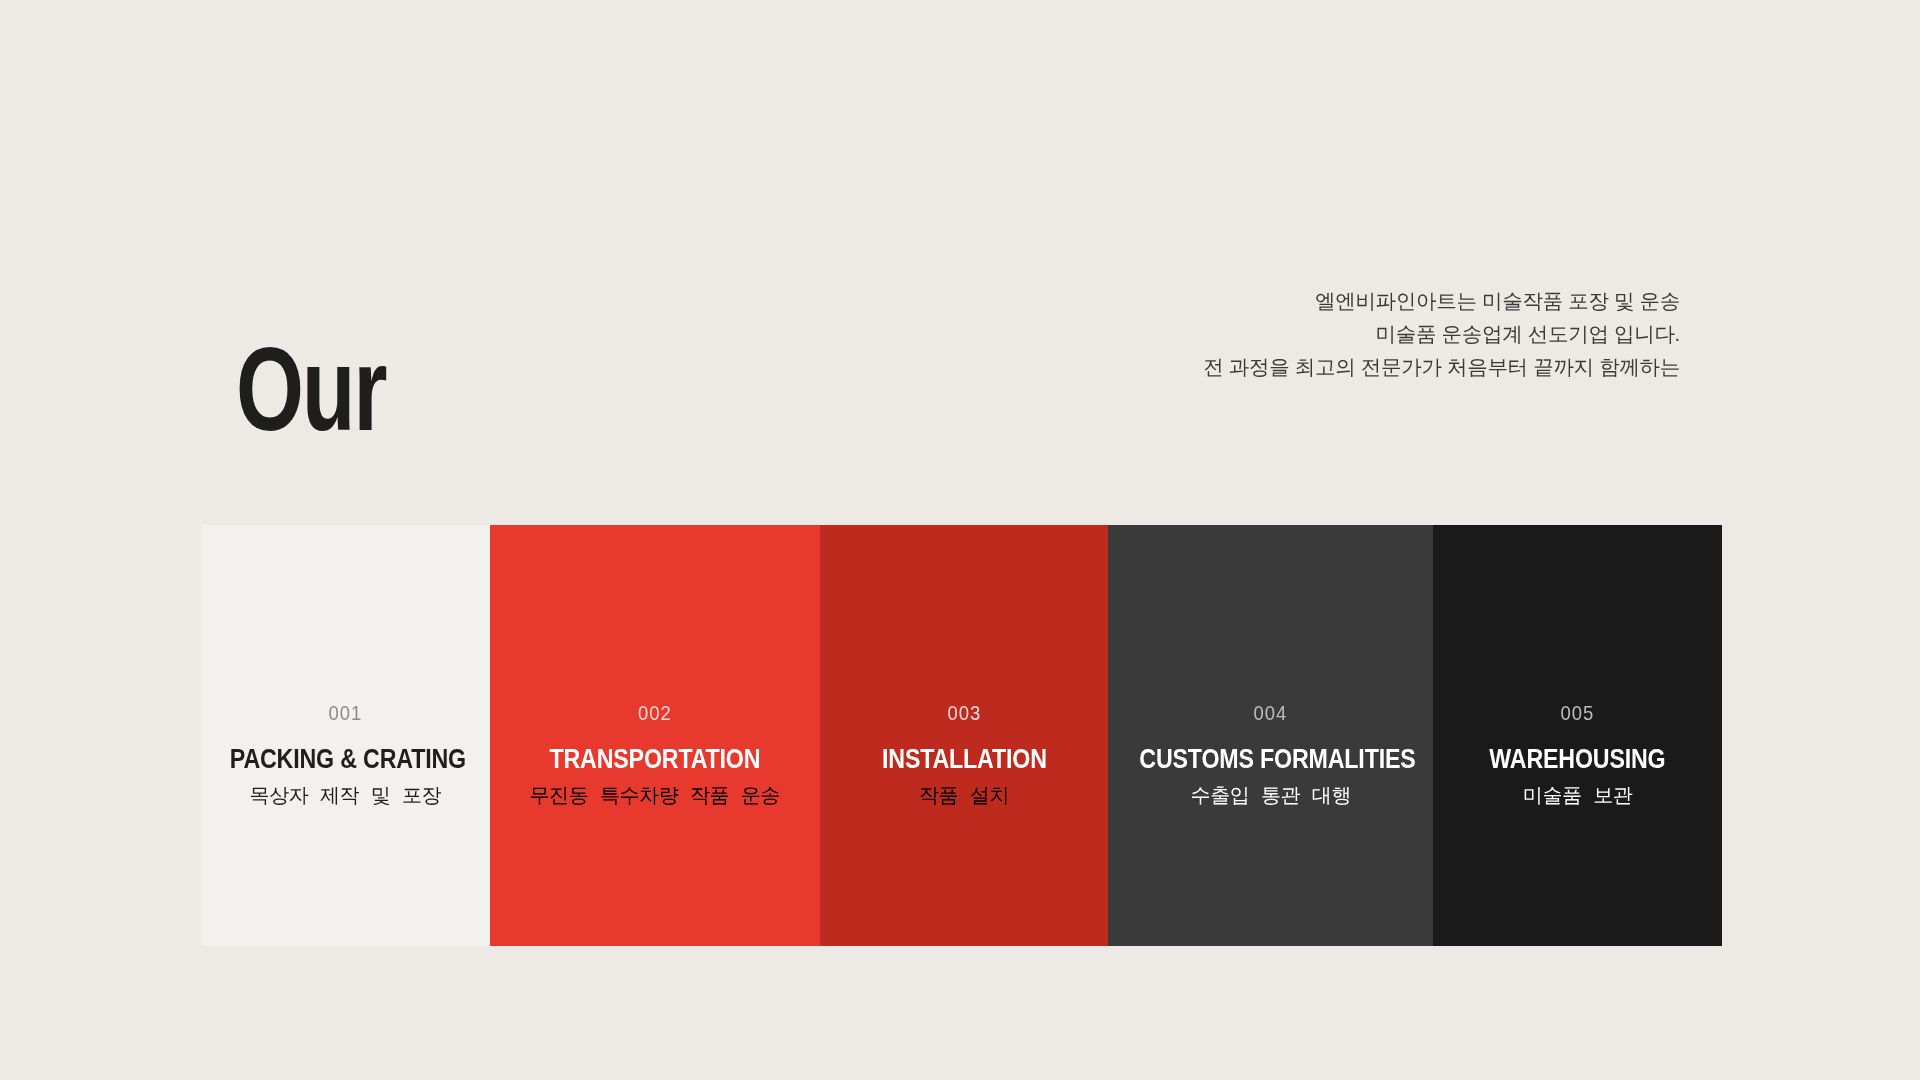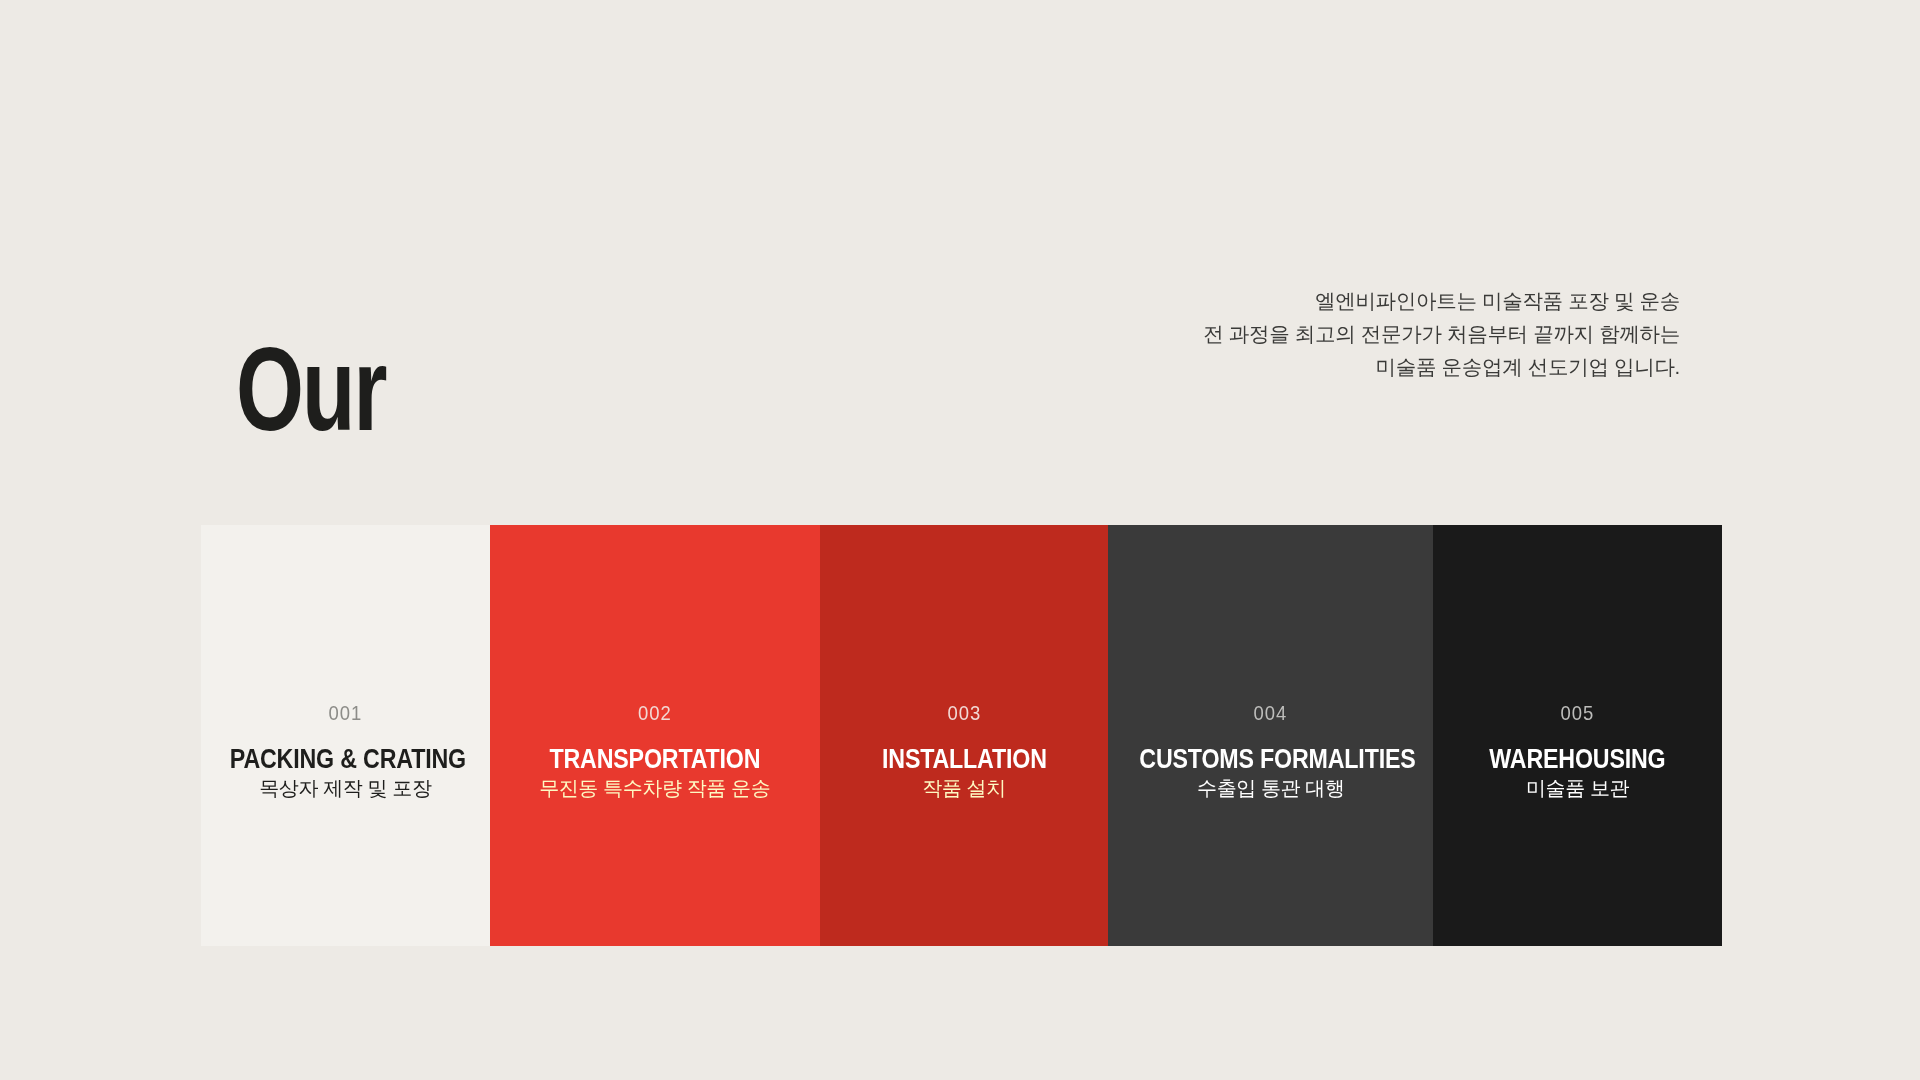--- a/index.html
+++ b/index.html
@@ -107,60 +107,60 @@
     font-weight:700;
     font-size:27px;
     letter-spacing:-0.2px;
     line-height:1.08;
     transform:scaleX(0.86);
     display:block;
     white-space:nowrap;
   }
 
   .card-sub {
-    font-family:Liberation Sans, sans-serif;
+    font-family:Liberation Mono, monospace;
     font-weight:400;
     font-size:20px;
     letter-spacing:-0.4px;
     line-height:1.35;
     display:block;
-    margin-top:1px;
+    margin-top:9px;
     white-space:nowrap;
   }
 
   
   .theme-light .card-num   { color:#8C8C88; }
   .theme-light .card-title { color:#1E1E1C; }
   .theme-light .card-sub   { color:#1E1E1C; }
 
   
   .theme-onfill .card-num   { color:#F2D8D4; }
   .theme-onfill .card-title { color:#FFFFFF; }
-  .theme-onfill .card-sub   { color:#fef9c3; }
+  .theme-onfill .card-sub   { color:#000000; }
 
   .theme-ondark .card-num   { color:#BDBDBB; }
   .theme-ondark .card-title { color:#FFFFFF; }
   .theme-ondark .card-sub   { color:#FFFFFF; }
 </style>
 </head>
 <body style="background: rgb(237, 234, 229);">
 
 <div class="page" style="background: rgb(237, 234, 229);">
 
   <div class="header">
 
     <h1 class="page-title" style="color: rgb(30, 30, 28);">
       <span class="tl">Our</span>
       <span class="tl">Service</span>
     </h1>
 
     <p class="intro" style="color: rgb(58, 58, 56);">
       <span>엘엔비파인아트는 미술작품 포장 및 운송</span>
+      <span>미술품 운송업계 선도기업 입니다.</span>
       <span>전 과정을 최고의 전문가가 처음부터 끝까지 함께하는</span>
-      <span>미술품 운송업계 선도기업 입니다.</span>
     </p>
 
   </div>
 
   <div class="service-strip" id="service-strip">
       <div class="service-card theme-light" style="background: rgb(243, 241, 237);">
         <div class="card-inner">
           <span class="card-num">001</span>
           <span class="card-title">PACKING &amp; CRATING</span>
           <span class="card-sub">목상자 제작 및 포장</span>

